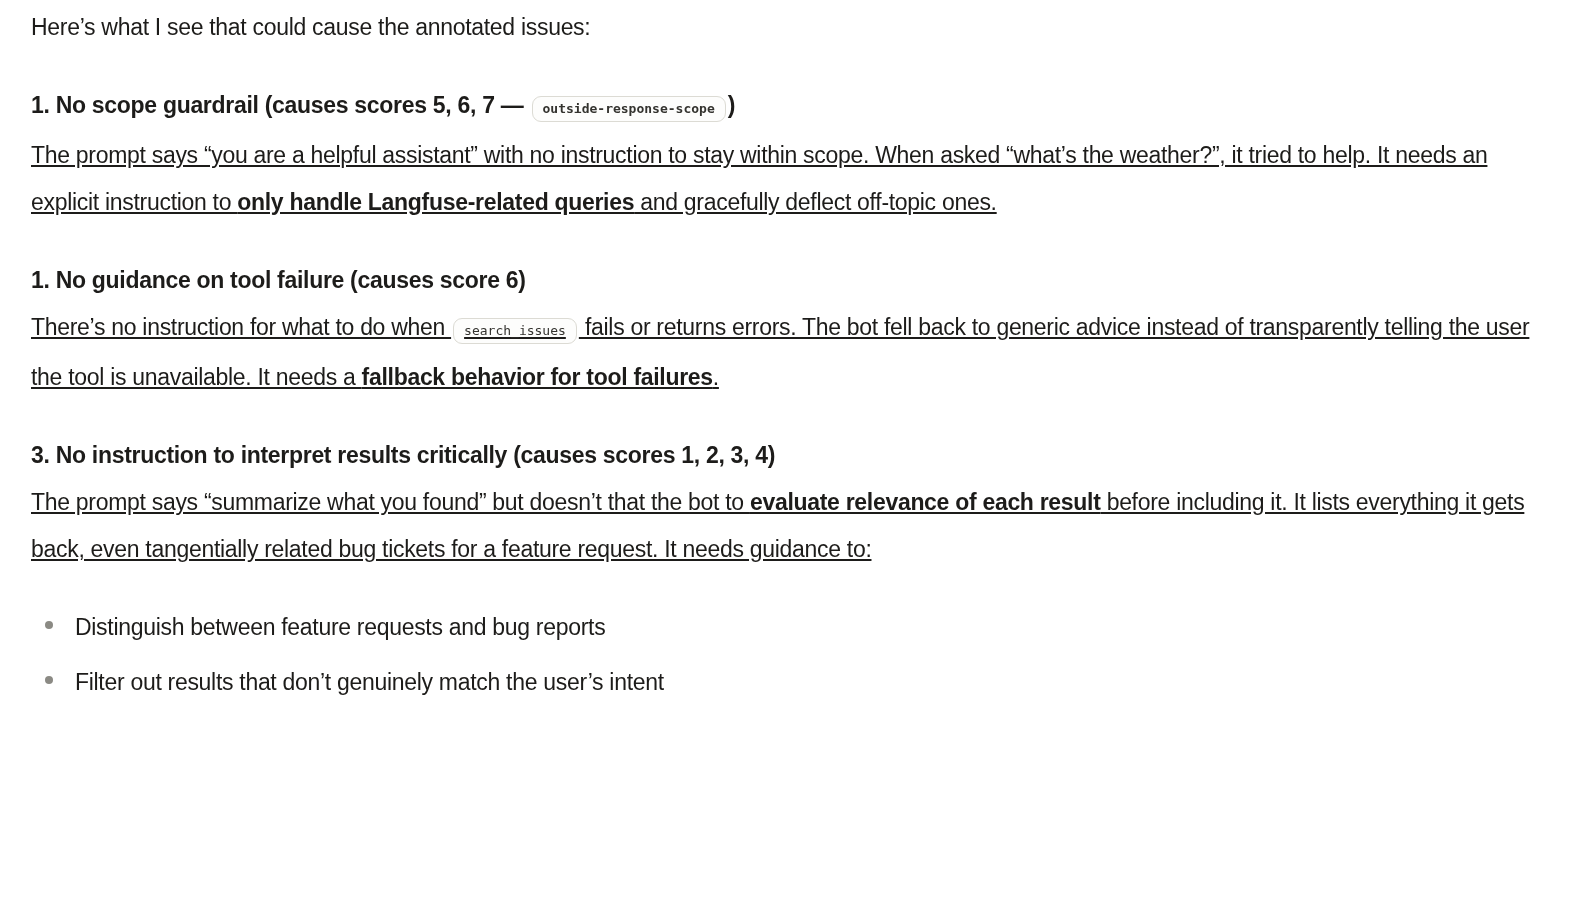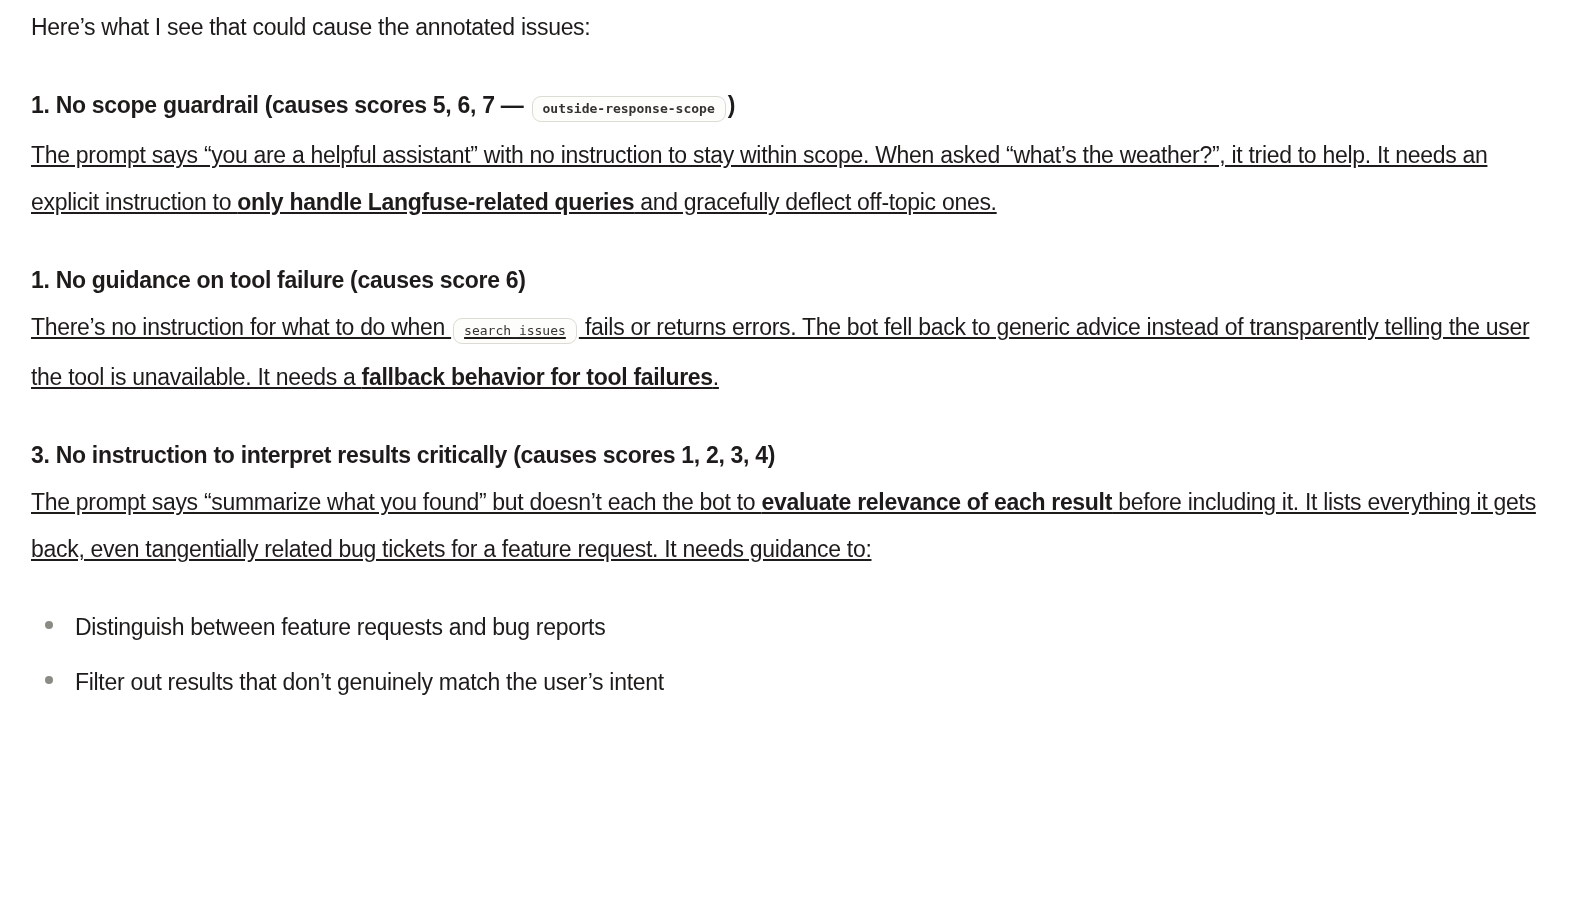--- a/index.html
+++ b/index.html
@@ -74,21 +74,21 @@
 
   <p class="para"><span class="seg-text">Here’s what I see that could cause the annotated issues:</span></p>
 
   <p class="heading"><strong class="seg-bold">1. No scope guardrail (causes scores 5, 6, 7 — </strong><code class="inline-code">outside-response-scope</code><strong class="seg-bold">)</strong></p>
   <p class="para body-para"><span class="seg-text">The prompt says “you are a helpful assistant” with no instruction to stay within scope. When asked “what’s the weather?”, it tried to help. It needs an explicit instruction to </span><strong class="seg-bold">only handle Langfuse-related queries</strong><span class="seg-text"> and gracefully deflect off-topic ones.</span></p>
 
   <p class="heading"><strong class="seg-bold">1. No guidance on tool failure (causes score 6)</strong></p>
   <p class="para body-para"><span class="seg-text">There’s no instruction for what to do when </span><code class="inline-code">search_issues</code><span class="seg-text"> fails or returns errors. The bot fell back to generic advice instead of transparently telling the user the tool is unavailable. It needs a </span><strong class="seg-bold">fallback behavior for tool failures</strong><span class="seg-text">.</span></p>
 
   <p class="heading"><strong class="seg-bold">3. No instruction to interpret results critically (causes scores 1, 2, 3, 4)</strong></p>
-  <p class="para body-para last-para"><span class="seg-text">The prompt says “summarize what you found” but doesn’t each the bot to </span><strong class="seg-bold">evaluate relevance of each result</strong><span class="seg-text"> before including it. It lists everything it gets back, even tangentially related bug tickets for a feature request. It needs guidance to:</span></p>
+  <p class="para body-para last-para"><span class="seg-text">The prompt says “summarize what you found” but doesn’t that the bot to </span><strong class="seg-bold">evaluate relevance of each result</strong><span class="seg-text"> before including it. It lists everything it gets back, even tangentially related bug tickets for a feature request. It needs guidance to:</span></p>
 
   <ul class="bullet-list">
     <li>
       <span class="bullet-dot"></span>
       <span>Distinguish between feature requests and bug reports</span>
     </li>
     <li>
       <span class="bullet-dot"></span>
       <span>Filter out results that don’t genuinely match the user’s intent</span>
     </li>

